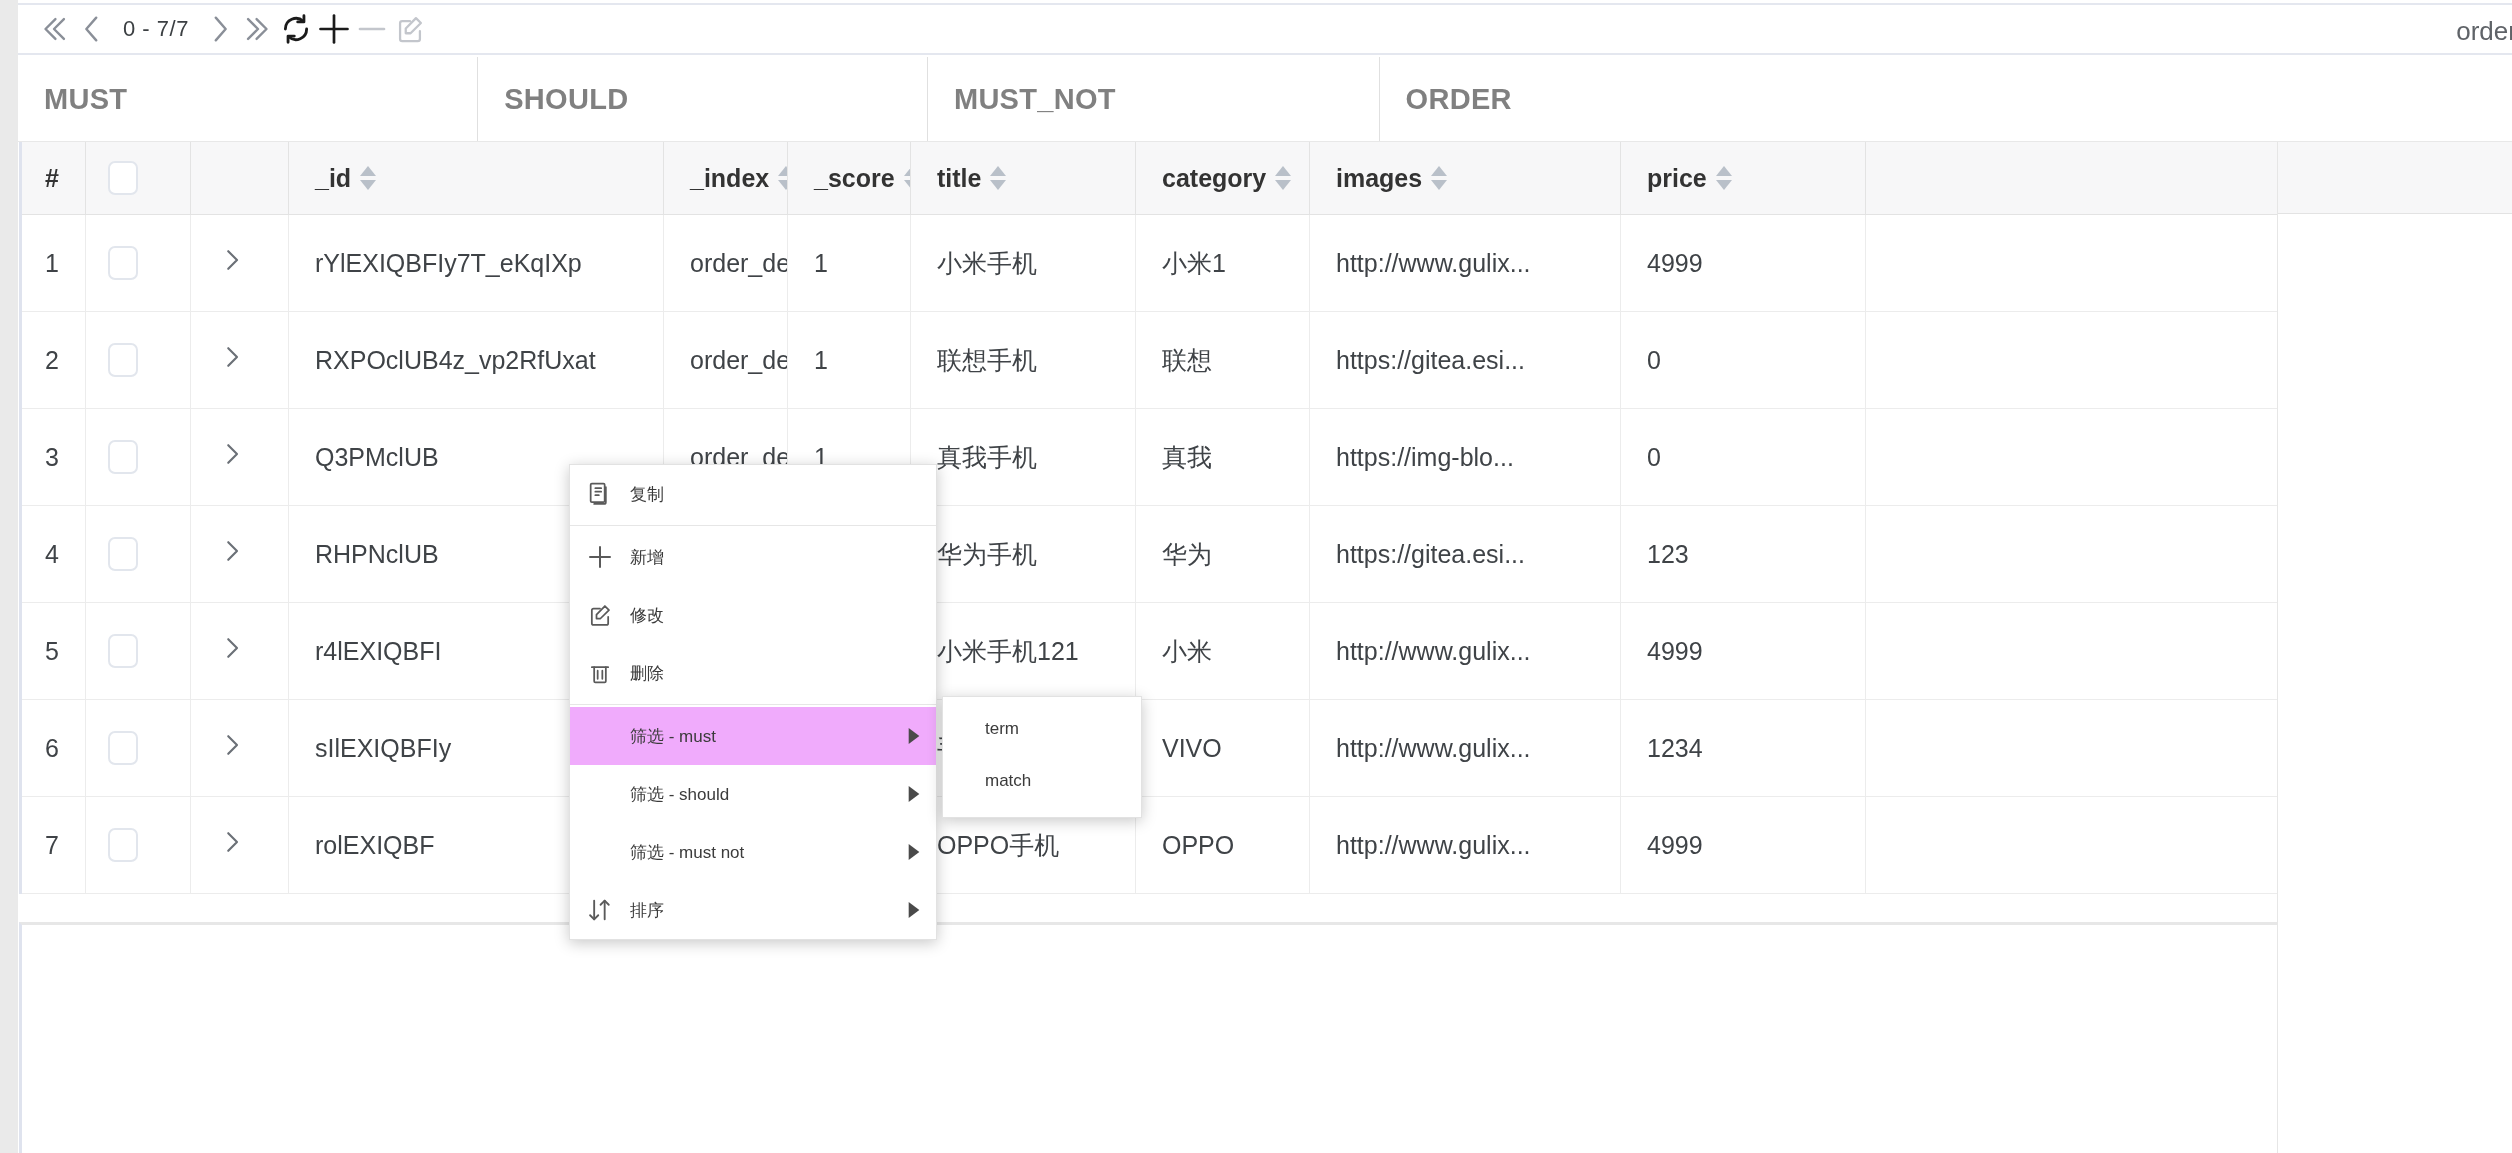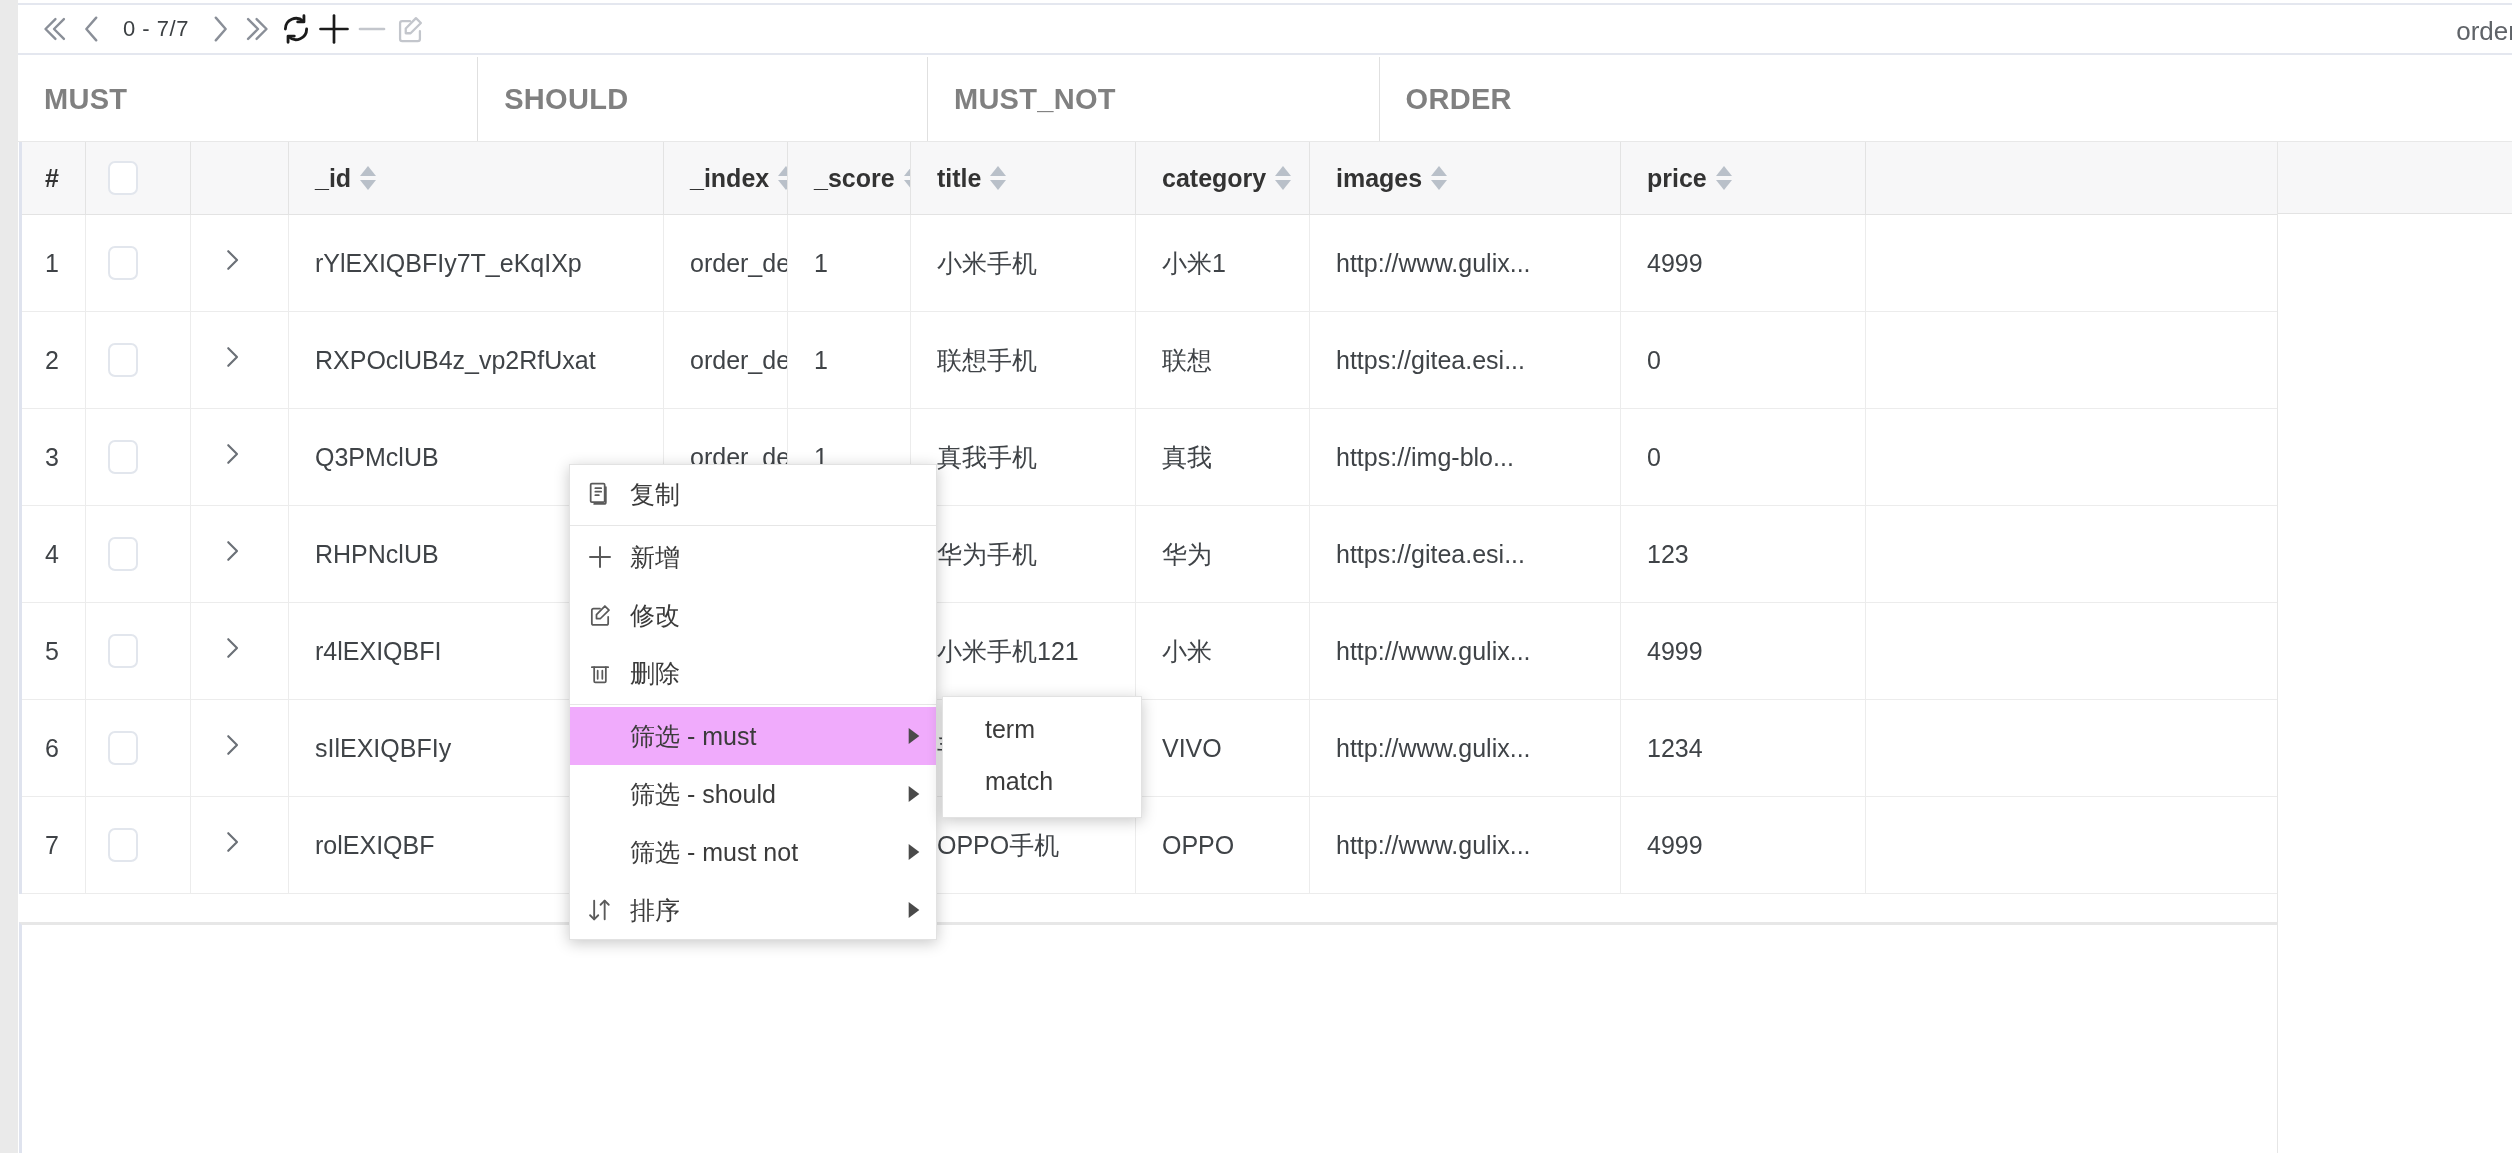--- a/index.html
+++ b/index.html
@@ -219,21 +219,21 @@
     background: #ffffff;
     border: 1px solid #e2e2e2;
     box-shadow: 0 3px 14px rgba(0,0,0,.22);
     z-index: 40;
     padding: 0;
   }
   .ctx-item {
     height: 58px;
     display: flex;
     align-items: center;
-    font-size: 25px;
+    font-size: 17px;
     color: #3b3b3b;
     cursor: pointer;
     padding-left: 0;
     position: relative;
   }
   .ctx-item .ctx-ico {
     width: 60px;
     display: flex;
     align-items: center;
     justify-content: center;

